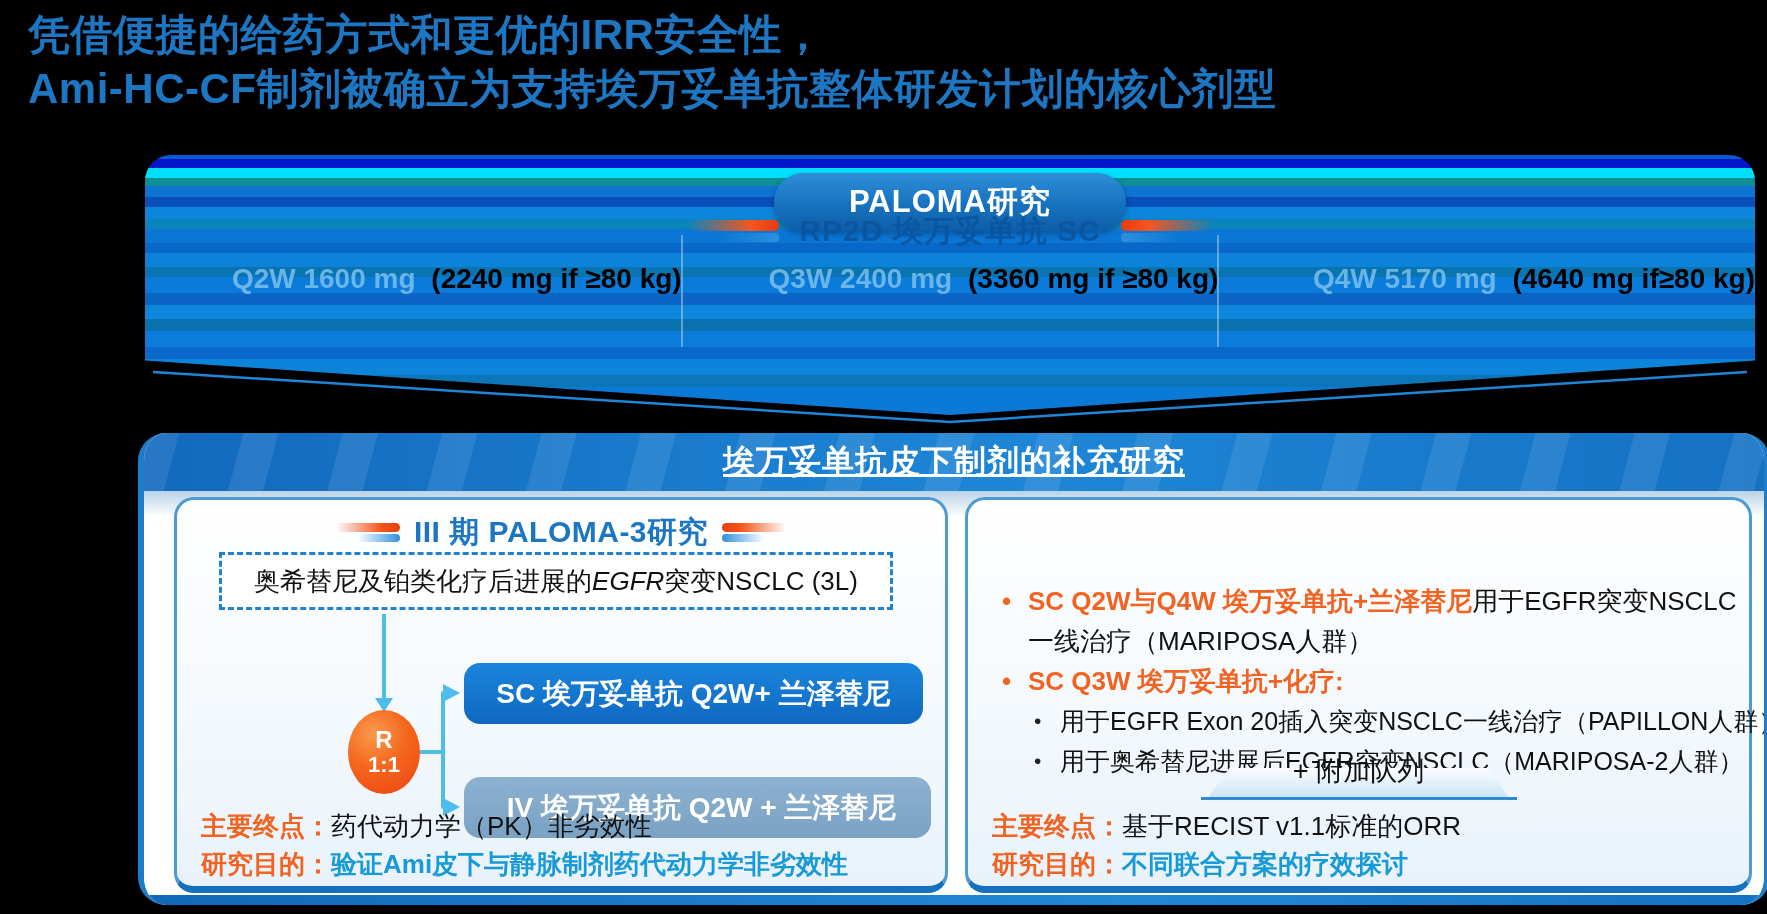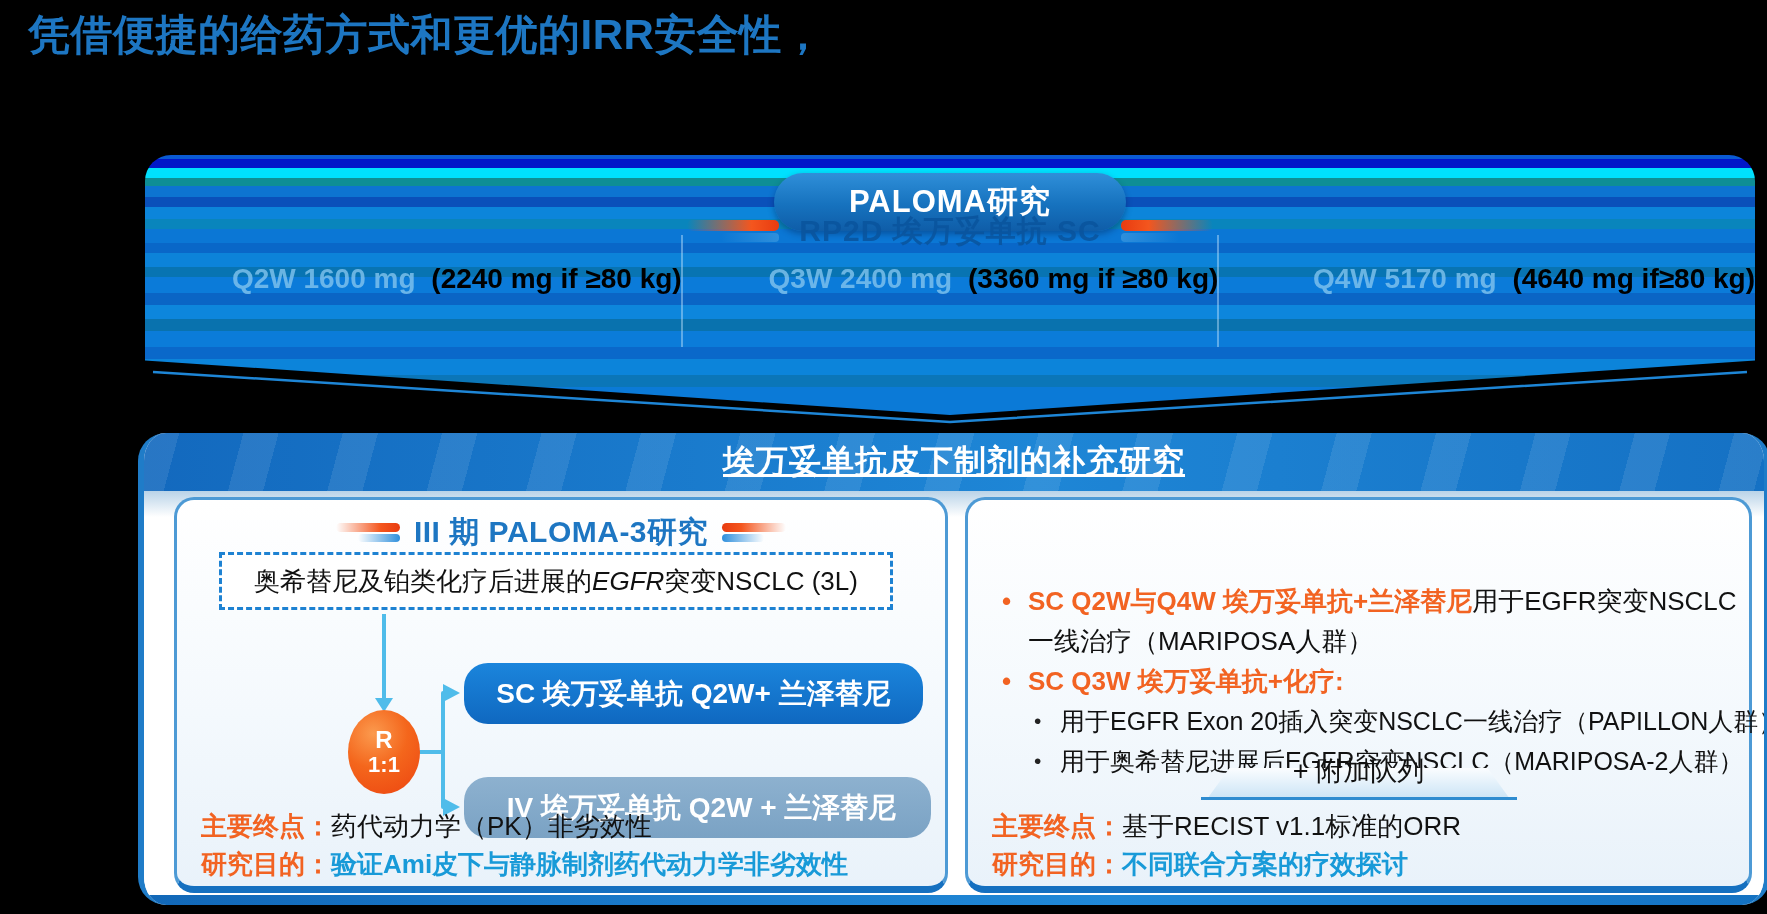--- a/index.html
+++ b/index.html
@@ -102,21 +102,21 @@
 
   
   .flow{position:absolute;left:0;top:114px;width:100%;height:235px;}
   .flow-svg{position:absolute;left:0;top:0;}
   .r-circle{position:absolute;left:171px;top:96px;width:72px;height:84px;border-radius:50%;
             background:radial-gradient(circle at 35% 28%,#fb9a4e 0%,#f4661c 45%,#ec4410 100%);
             display:flex;flex-direction:column;align-items:center;justify-content:center;
             color:#fff;font-weight:700;}
   .r-circle .rr{font-size:24px;line-height:26px;}
   .r-circle .ratio{font-size:22px;line-height:24px;}
-  .arm{position:absolute;left:287px;width:459px;height:61px;border-radius:24px;
+  .arm{position:absolute;left:287px;width:459px;height:61px;border-radius:16px;
        display:flex;align-items:center;justify-content:center;
        color:#fff;font-size:28px;font-weight:700;white-space:nowrap;}
   .arm-sc{top:49px;background:linear-gradient(180deg,#1b85dc 0%,#0f68c0 100%);}
   .arm-iv{top:163px;background:linear-gradient(180deg,#8db1cf 0%,#7aa2c4 100%);padding-left:8px;}
 
   
   .kv{position:absolute;left:24px;right:8px;font-size:26px;line-height:32px;white-space:nowrap;}
   .kv1{bottom:44px;} .kv2{bottom:6px;}
   .kv .k{color:#f26322;font-weight:700;}
   .kv .v{color:#111;}
@@ -141,20 +141,21 @@
   .plat-text{position:absolute;left:0;right:0;top:2px;text-align:center;
              font-size:27px;line-height:34px;color:#111;}
 </style>
 </head>
 <body>
 
 <div class="slide">
 
   <div class="main-title">
     <div>凭借便捷的给药方式和更优的IRR安全性，</div>
+    <div>Ami-HC-CF制剂被确立为支持埃万妥单抗整体研发计划的核心剂型</div>
   </div>
 
   <div class="banner">
     <div class="banner-pill">
       <span>PALOMA研究</span>
     </div>
     <div class="banner-sub">
       <span class="dp big">
           <i class="d-o"></i>
           <i class="d-b"></i>

